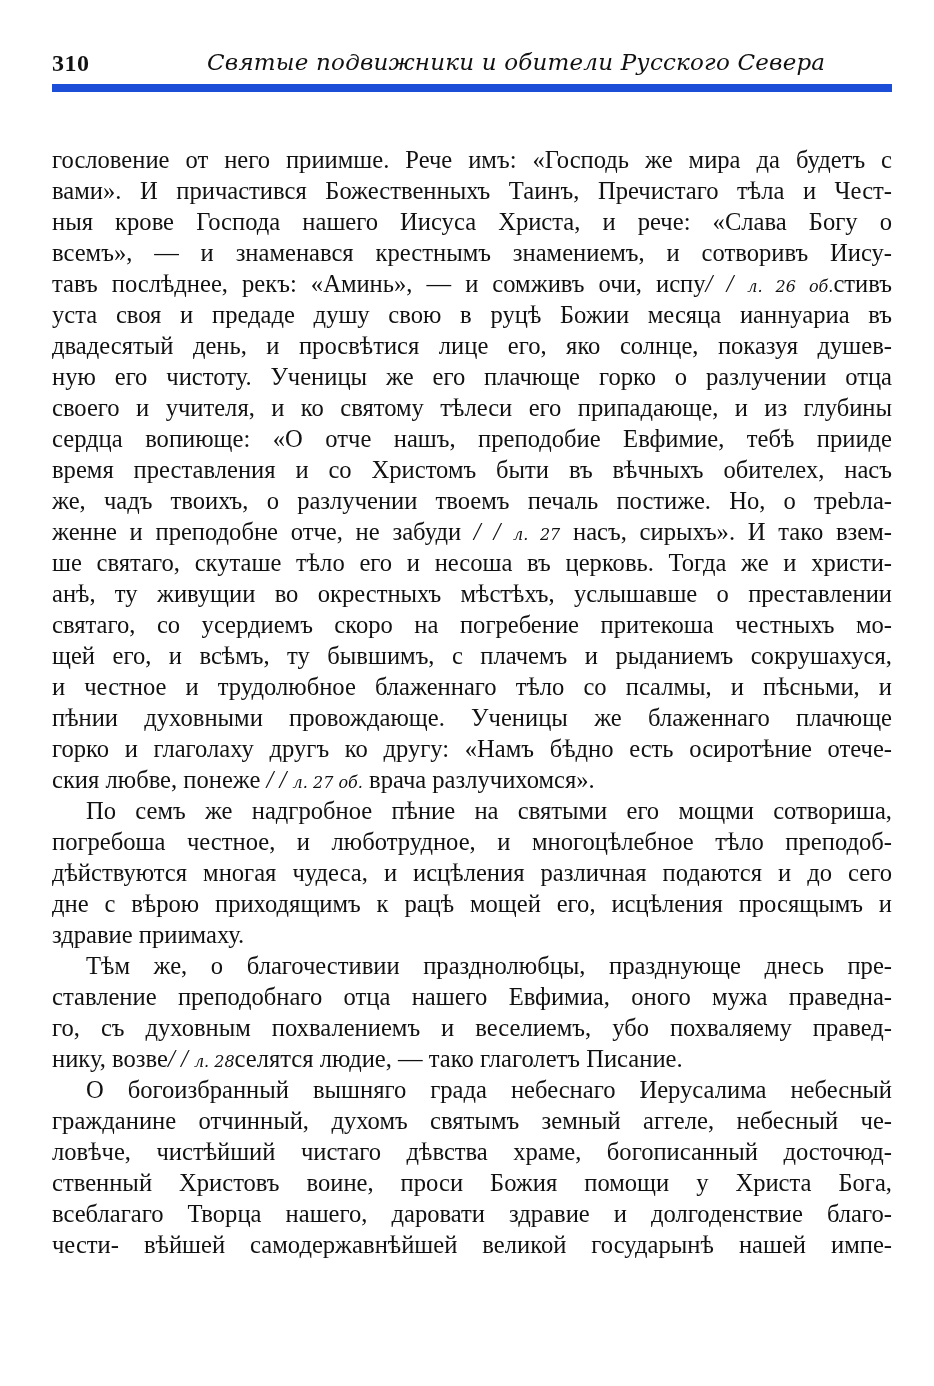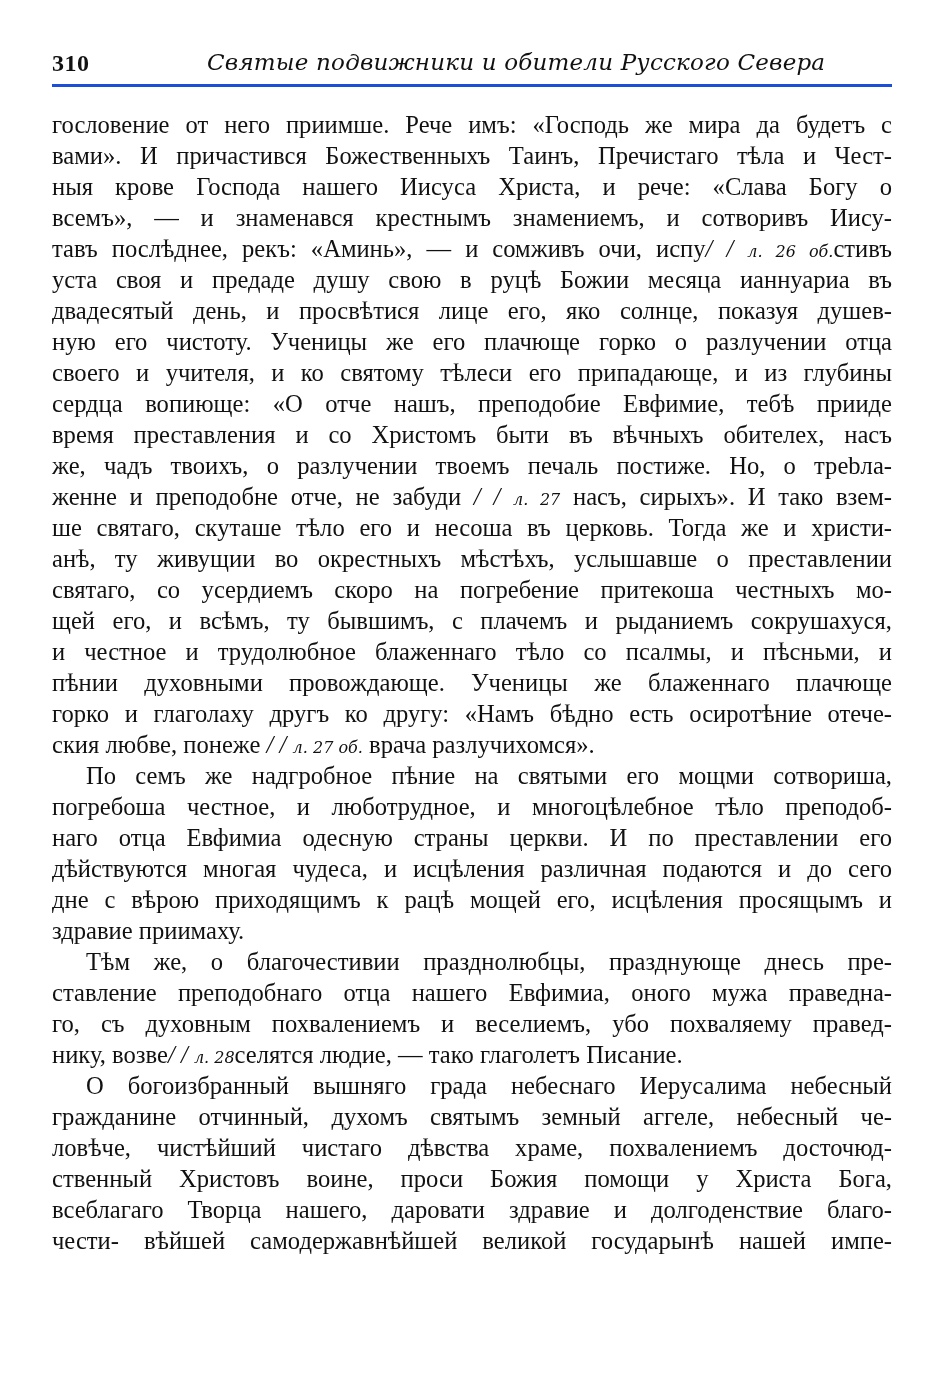--- a/index.html
+++ b/index.html
@@ -16,21 +16,21 @@
     }
     .page {
       position: absolute;
       left: 52px;
       top: 44px;
       width: 840px;
     }
     .running-head {
       position: relative;
       height: 40px;
-      border-bottom: 3px solid #1d4ed8;
+      border-bottom: 8px solid #1d4ed8;
     }
     .page-number {
       position: absolute;
       left: 0;
       top: 6px;
       font-family: "Liberation Serif", serif;
       font-weight: bold;
       font-size: 24px;
       letter-spacing: 0.5px;
     }
@@ -38,21 +38,21 @@
       position: absolute;
       left: 127px;
       top: 5px;
       font-family: "DejaVu Serif", serif;
       font-style: italic;
       font-size: 23px;
       letter-spacing: 0.2px;
       margin-left: 28px;
     }
     .body-text {
-      margin-top: 22px;
+      margin-top: 52px;
       font-family: "Liberation Serif", serif;
       font-size: 24.6px;
       line-height: 31px;
       text-align: justify;
       text-align-last: auto;
     }
     .line {
       display: block;
       text-align: justify;
       text-align-last: justify;
@@ -104,33 +104,32 @@
         <span class="line">святаго, со усердиемъ скоро на погребение притекоша честныхъ мо-</span>
         <span class="line">щей его, и всѣмъ, ту бывшимъ, с плачемъ и рыданиемъ сокрушахуся,</span>
         <span class="line">и честное и трудолюбное блаженнаго тѣло со псалмы, и пѣсньми, и</span>
         <span class="line">пѣнии духовными провождающе. Ученицы же блаженнаго плачюще</span>
         <span class="line">горко и глаголаху другъ ко другу: «Намъ бѣдно есть осиротѣние отече-</span>
         <span class="line last"><span>ския любве, понеже </span><span class="slash">/ /</span> <span class="folio">л. 27 об.</span><span> врача разлучихомся».</span></span>
       </div>
       <div>
         <span class="line indent">По семъ же надгробное пѣние на святыми его мощми сотвориша,</span>
         <span class="line">погребоша честное, и люботрудное, и многоцѣлебное тѣло преподоб-</span>
-        <span class="line">наго отца Евфимиа одесную страны церкви. И по преставлении его</span>
         <span class="line">дѣйствуются многая чудеса, и исцѣления различная подаются и до сего</span>
         <span class="line">дне с вѣрою приходящимъ к рацѣ мощей его, исцѣления просящымъ и</span>
         <span class="line last">здравие приимаху.</span>
       </div>
       <div>
         <span class="line indent">Тѣм же, о благочестивии празднолюбцы, празднующе днесь пре-</span>
         <span class="line">ставление преподобнаго отца нашего Евфимиа, оного мужа праведна-</span>
         <span class="line">го, съ духовным похвалениемъ и веселиемъ, убо похваляему правед-</span>
         <span class="line last"><span>нику, возве</span><span class="slash">/ /</span> <span class="folio">л. 28</span><span>селятся людие, — тако глаголетъ Писание.</span></span>
       </div>
       <div>
         <span class="line indent">О богоизбранный вышняго града небеснаго Иерусалима небесный</span>
         <span class="line">гражданине отчинный, духомъ святымъ земный аггеле, небесный че-</span>
-        <span class="line">ловѣче, чистѣйший чистаго дѣвства храме, похвалениемъ досточюд-</span>
+        <span class="line">ловѣче, чистѣйший чистаго дѣвства храме, богописанный досточюд-</span>
         <span class="line">ственный Христовъ воине, проси Божия помощи у Христа Бога,</span>
         <span class="line">всеблагаго Творца нашего, даровати здравие и долгоденствие благо-</span>
         <span class="line">чести- вѣйшей самодержавнѣйшей великой государынѣ нашей импе-</span>
       </div>
     </div>
 </div>
 
 </body></html>

